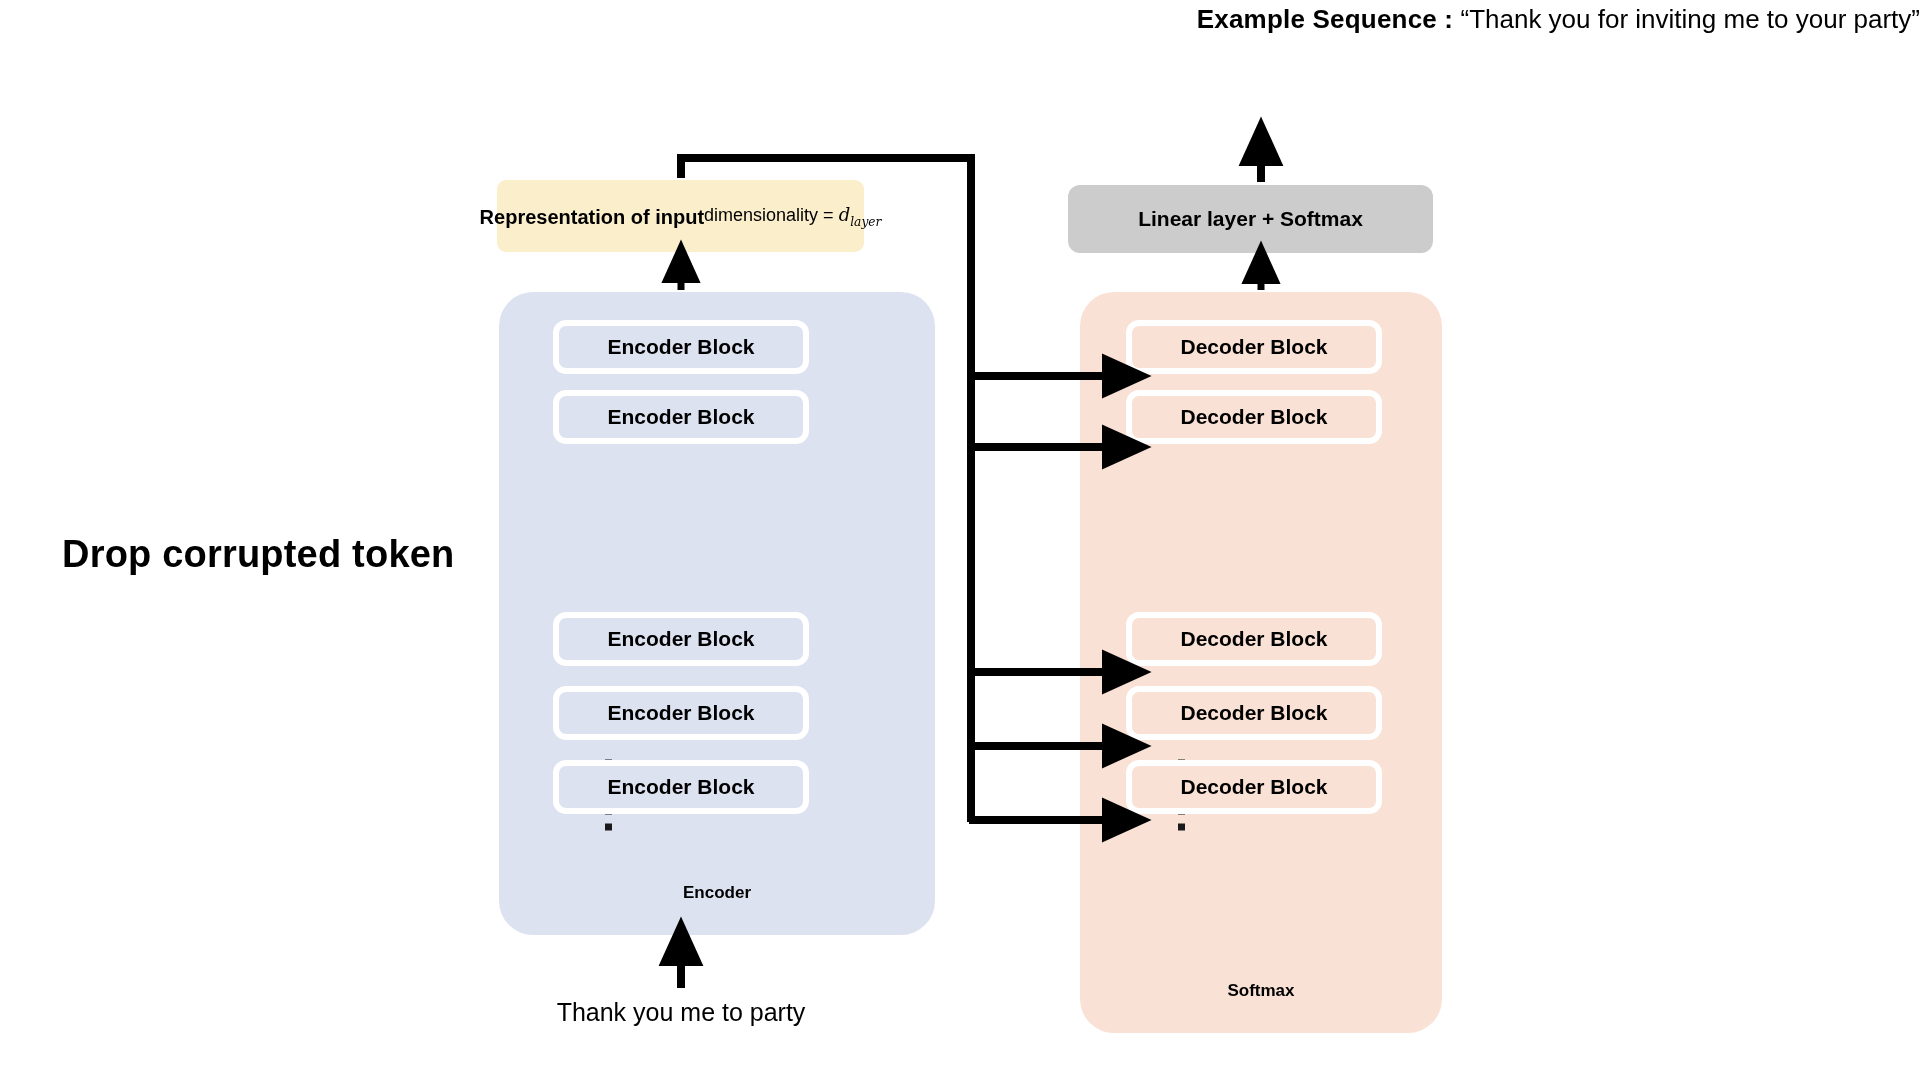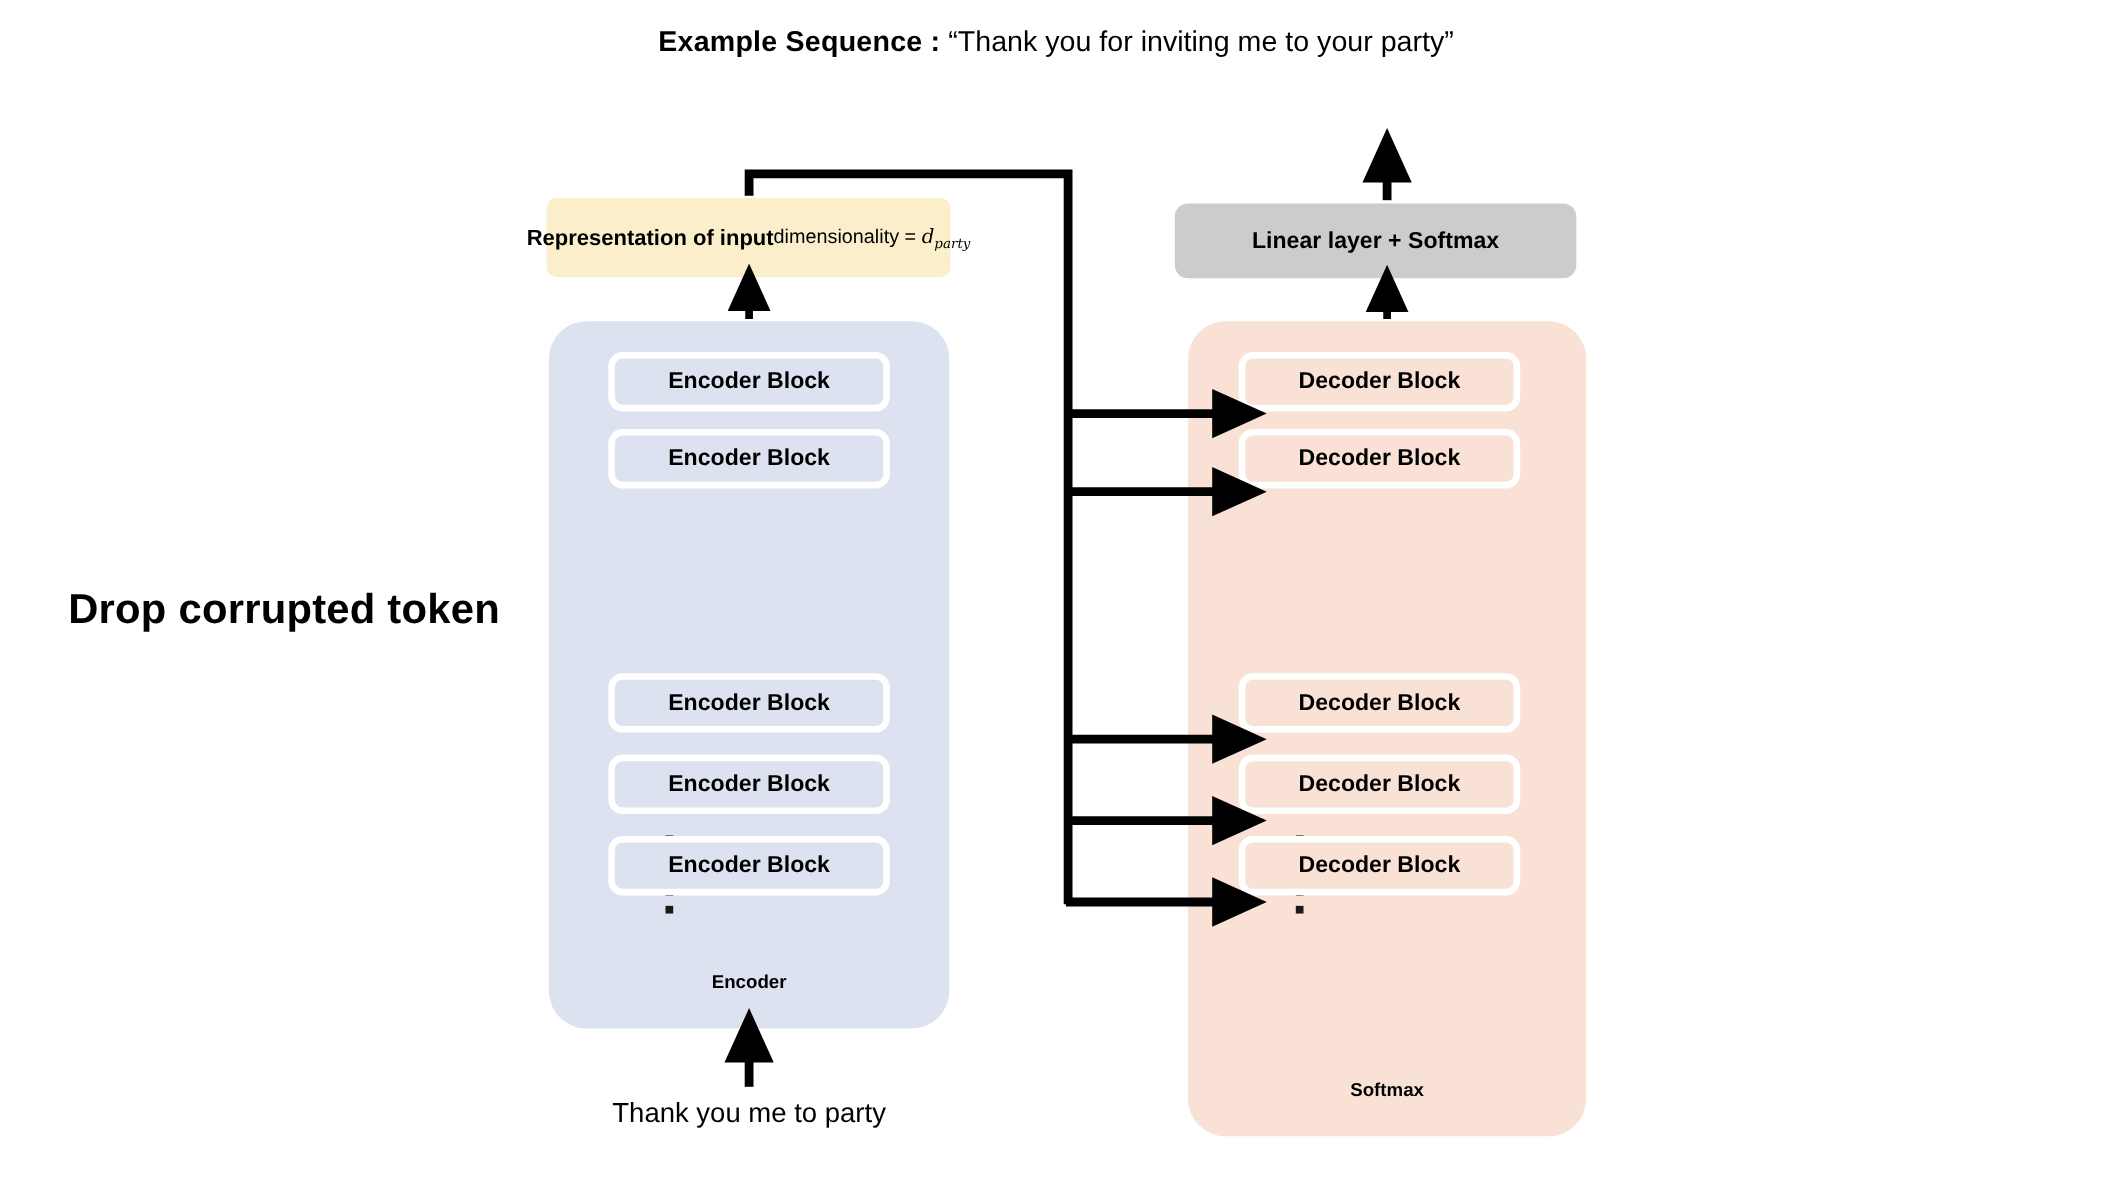--- a/index.html
+++ b/index.html
@@ -19,23 +19,23 @@
     position: absolute;
     left: 0; top: 0;
     width: 1920px;
     height: 1080px;
   }
 
   
   .title {
     position: absolute;
     left: 0;
-    top: 20px;
+    top: 2px;
     width: 1920px;
-    text-align: center;
+    text-align: right;
     font-size: 26px;
     line-height: 34px;
     white-space: nowrap;
   }
   .title .lead {
     font-weight: bold;
     letter-spacing: 0.2px;
   }
   .title .quote {
     font-weight: normal;
@@ -111,21 +111,21 @@
 
   
   .stack {
     position: absolute;
     border-radius: 34px;
     box-sizing: border-box;
   }
   .stack.encoder {
     left: 499px;
     top: 292px;
-    width: 364px;
+    width: 436px;
     height: 643px;
     background: #dce2f0;
   }
   .stack.decoder {
     left: 1080px;
     top: 292px;
     width: 362px;
     height: 741px;
     background: #f9e2d5;
   }
@@ -218,21 +218,21 @@
 <div id="canvas">
 
   <div class="title">
     <span class="lead">Example Sequence :</span><span>&nbsp;</span><span class="quote">“Thank you for inviting me to your party”</span>
   </div>
 
   <div class="side-note">Drop corrupted token</div>
 
   <div class="repr-box">
     <div class="repr-title">Representation of input</div>
-    <div class="repr-sub"><span>dimensionality = </span><span class="math"><span>d</span><sub>party</sub></span></div>
+    <div class="repr-sub"><span>dimensionality = </span><span class="math"><span>d</span><sub>layer</sub></span></div>
   </div>
 
   <div class="softmax-box">
     <div class="softmax-label">Linear layer + Softmax</div>
   </div>
 
   <div class="stack encoder">
     <div class="block enc" style="top:28px">Encoder Block</div>
     <div class="block enc" style="top:98px">Encoder Block</div>
 

